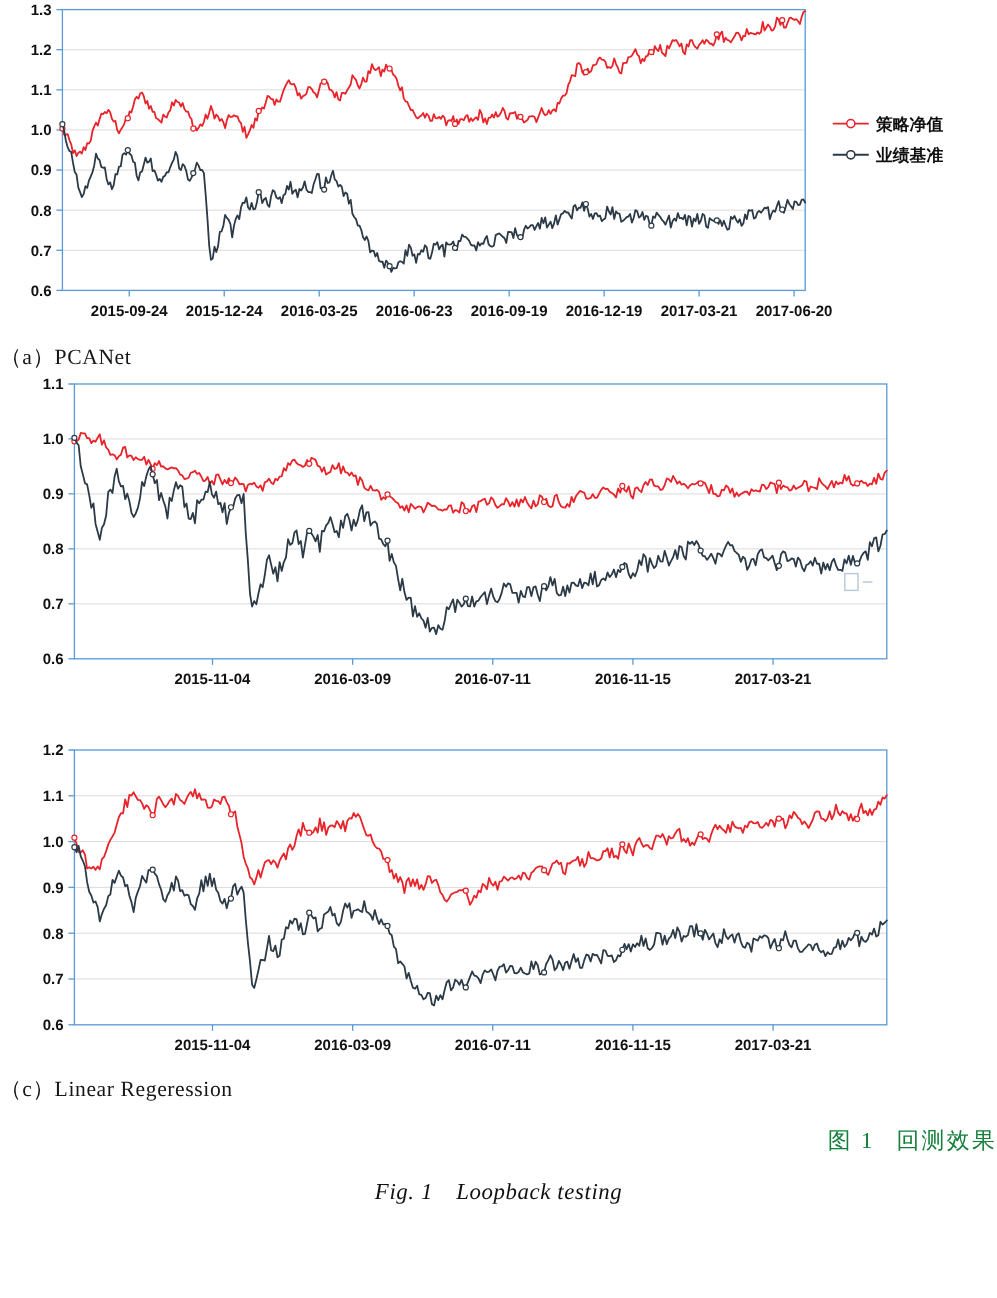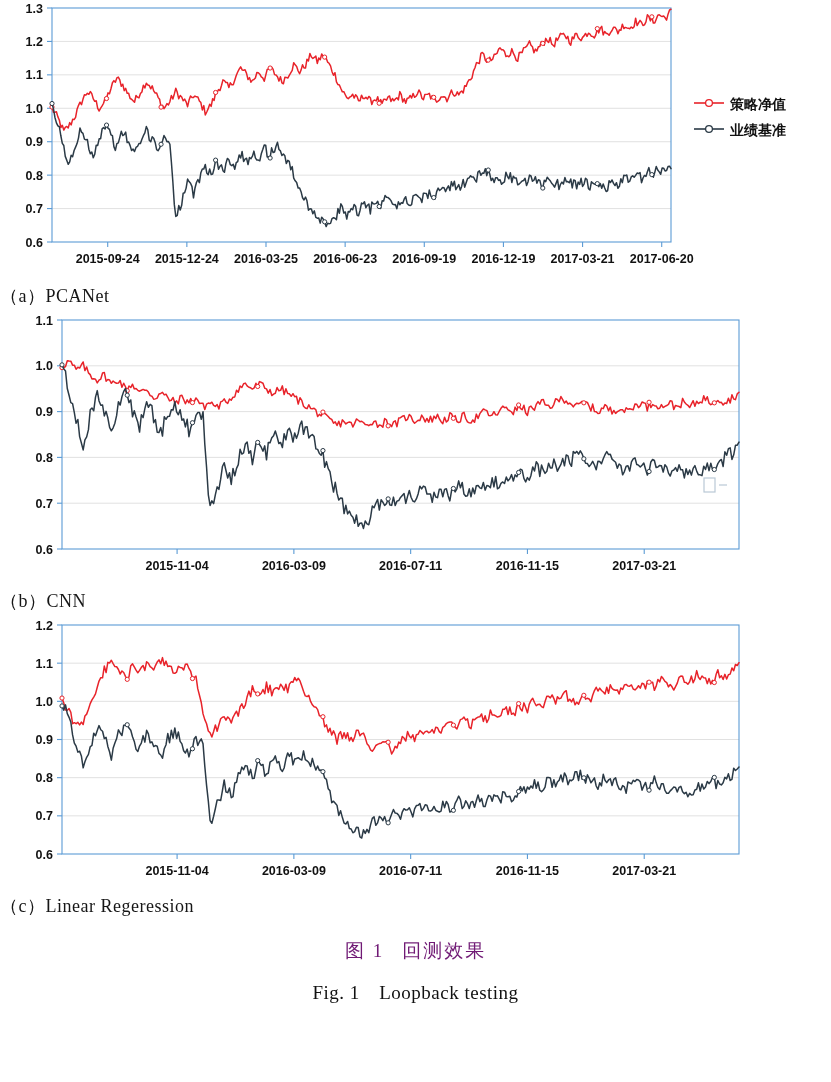--- a/index.html
+++ b/index.html
@@ -27,24 +27,24 @@
     position: relative;
   }
   .caption {
     text-align: left;
     font-family: "Liberation Serif", serif;
     font-size: 18px;
     letter-spacing: 0.5px;
     color: #161616;
   }
   .figure-title {
-    text-align: center;
+    text-align: right;
     font-family: "Liberation Serif", serif;
     font-size: 19px;
-    color: #701a75;
+    color: #15803d;
     letter-spacing: 2px;
   }
   .figure-title .sp { display: inline-block; width: 18px; }
   .figure-sub {
     text-align: center;
     font-family: "Liberation Serif", serif;
     font-size: 19px;
     color: #111;
     letter-spacing: 0.5px;
   }
@@ -196,21 +196,20 @@
           <circle cx="518.6223958333333" cy="162.44205487823484" r="2.1" fill="#fff" stroke="#2b3a46" stroke-width="1"></circle>
           <circle cx="583.8541666666667" cy="148.82127388000487" r="2.1" fill="#fff" stroke="#2b3a46" stroke-width="1"></circle>
           <circle cx="649.0859375" cy="161.5076484127045" r="2.1" fill="#fff" stroke="#2b3a46" stroke-width="1"></circle>
           <circle cx="714.3177083333333" cy="159.53733326530454" r="2.1" fill="#fff" stroke="#2b3a46" stroke-width="1"></circle>
           <g>
             <rect x="704" y="168" width="11" height="14" fill="none" stroke="#b9c9d6" stroke-width="1.2"></rect>
             <line x1="719" y1="175" x2="727" y2="175" stroke="#b9c9d6" stroke-width="1.2"></line>
           </g>
         </svg>
     </div>
-    <div class="caption">（b）CNN</div>
   </div>
 
   <div class="panel" style="height:305px;">
     <div class="chart-wrap">
       <svg id="svg-c" width="831" height="275">
           <line x1="62" y1="200.83333333333334" x2="739" y2="200.83333333333334" stroke="#d9d9d9" stroke-width="0.8"></line>
           <line x1="62" y1="162.66666666666663" x2="739" y2="162.66666666666663" stroke="#d9d9d9" stroke-width="0.8"></line>
           <line x1="62" y1="124.49999999999997" x2="739" y2="124.49999999999997" stroke="#d9d9d9" stroke-width="0.8"></line>
           <line x1="62" y1="86.33333333333331" x2="739" y2="86.33333333333331" stroke="#d9d9d9" stroke-width="0.8"></line>
           <line x1="62" y1="48.1666666666666" x2="739" y2="48.1666666666666" stroke="#d9d9d9" stroke-width="0.8"></line>
@@ -264,15 +263,15 @@
           <circle cx="649.0859375" cy="175.17802275339758" r="2.1" fill="#fff" stroke="#2b3a46" stroke-width="1"></circle>
           <circle cx="714.3177083333333" cy="162.39325662612913" r="2.1" fill="#fff" stroke="#2b3a46" stroke-width="1"></circle>
         </svg>
     </div>
     <div class="caption">（c）Linear Regeression</div>
   </div>
 
   <div class="figure-title" style="margin-top:18px;">
     <span>图 1</span><span class="sp"></span><span>回测效果</span>
   </div>
-  <div class="figure-sub" style="margin-top:16px;">Fig. 1　Loopback testing</div>
+  <div class="figure-sub" style="margin-top:16px;font-style:italic;">Fig. 1　Loopback testing</div>
 
 </div>
 
 </body></html>

